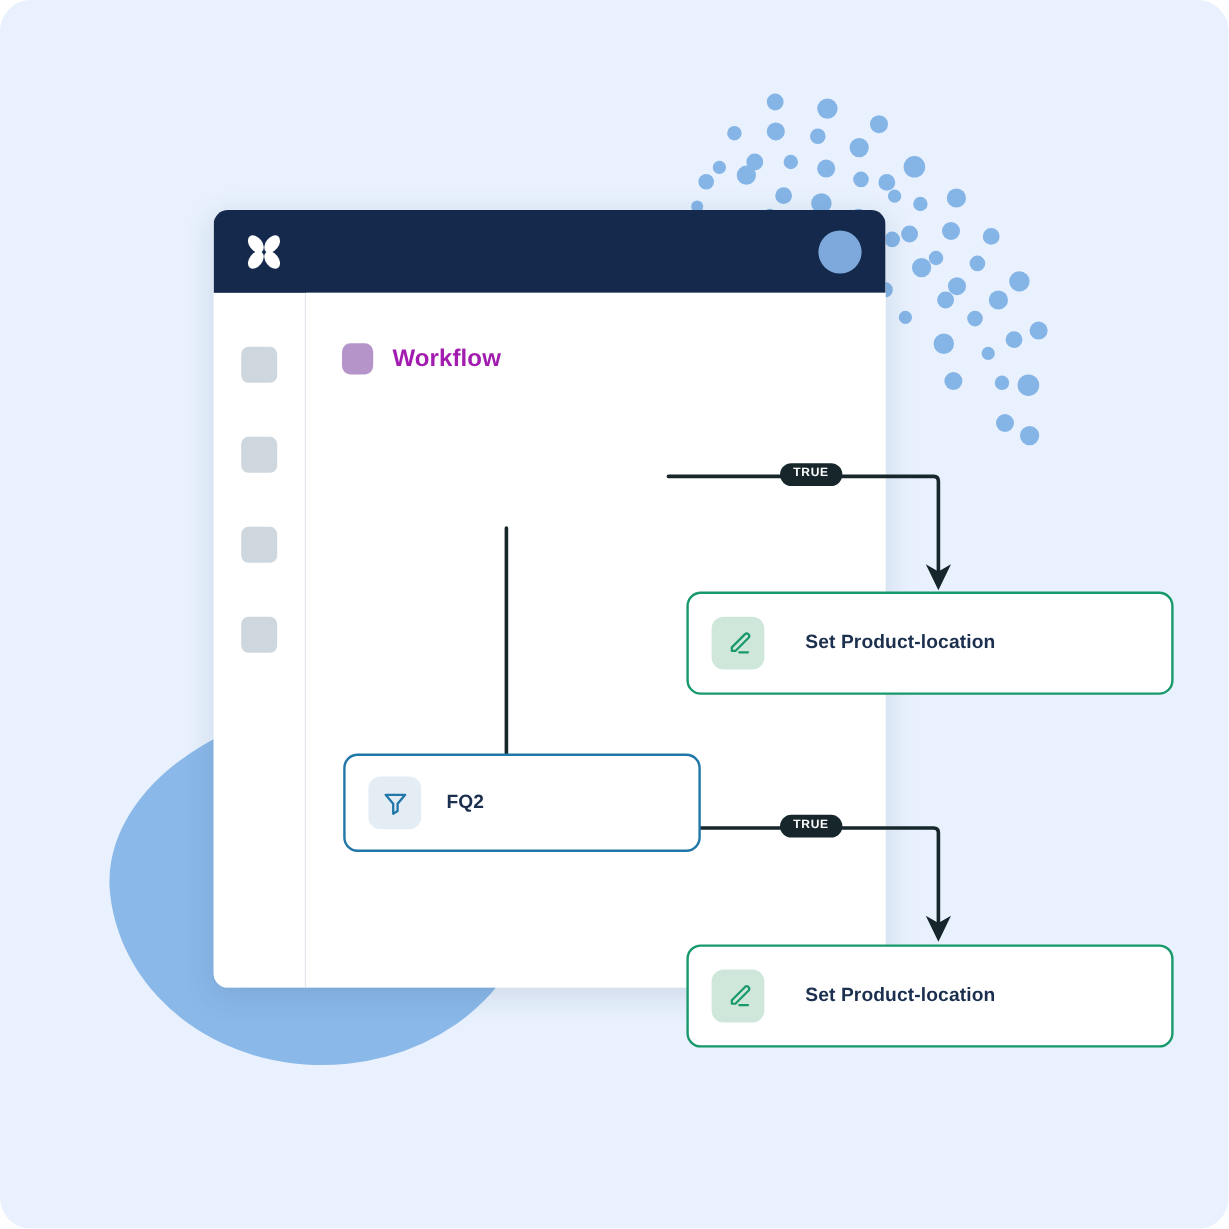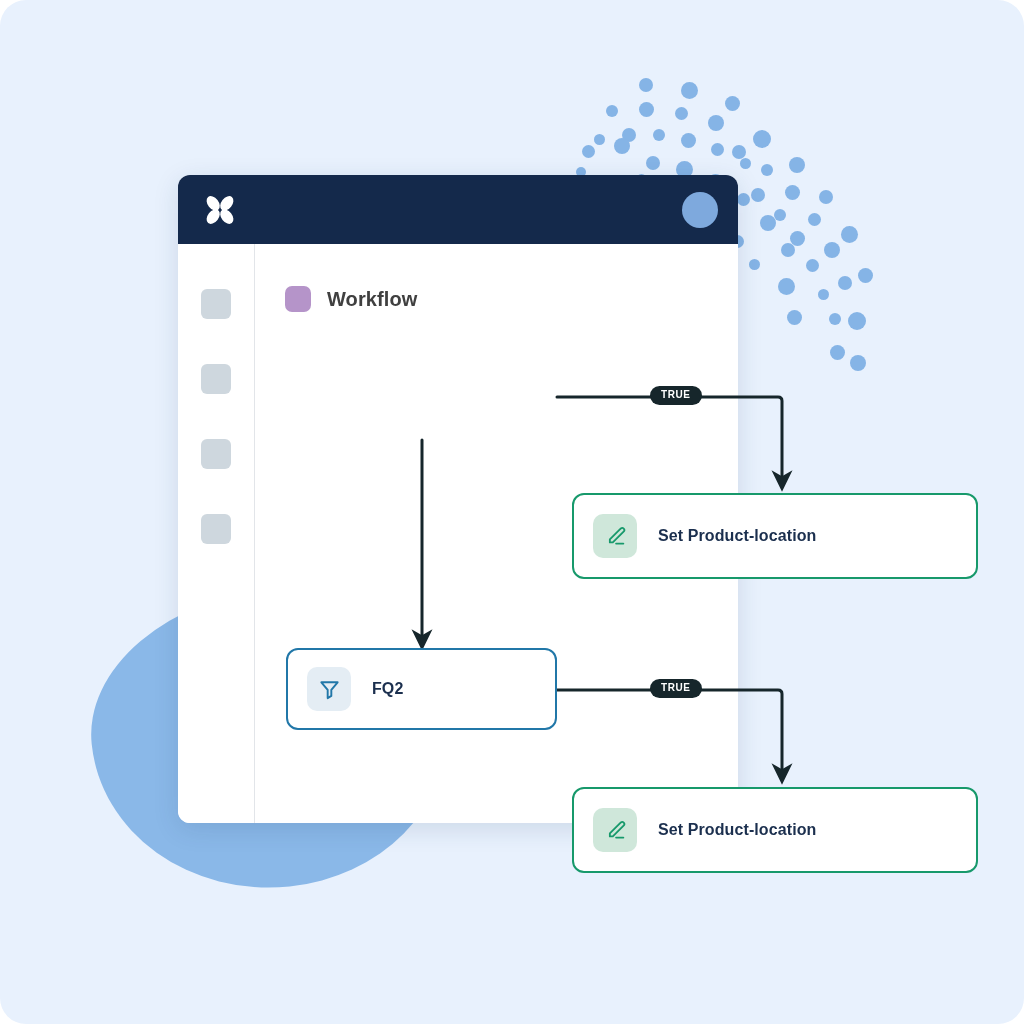--- a/index.html
+++ b/index.html
@@ -120,21 +120,21 @@
   }
   .wf-chip {
     width: 26px;
     height: 26px;
     border-radius: 7px;
     background: #b594c9;
   }
   .wf-title {
     font-size: 20px;
     font-weight: bold;
-    color: #404040;
+    color: #a21caf;
     letter-spacing: 0.1px;
   }
 
   
   .node {
     position: absolute;
     display: flex;
     align-items: center;
     background: #ffffff;
     border-radius: 12px;
@@ -161,21 +161,21 @@
   .icon-blue { background: #e4edf4; }
   .icon-green { background: #cfe7da; }
 
   .node-label {
     margin-left: 21px;
     font-size: 16px;
     font-weight: bold;
     color: #1b2f4e;
     letter-spacing: 0.1px;
   }
-  .node-action .node-label { margin-left: 21px; }
+  .node-action .node-label { margin-left: 34px; }
 
   
   #connectors {
     position: absolute;
     left: 0; top: 0;
     width: 1024px;
     height: 1024px;
     pointer-events: none;
   }
 
@@ -309,21 +309,21 @@
   <div class="node node-action" style="left:572px; top:493px; width:406px;">
     <div class="node-icon icon-green">
       <svg width="23" height="23" viewBox="0 0 24 24" fill="none" stroke="#17996b" stroke-width="1.9" stroke-linejoin="round" stroke-linecap="round">
         <path d="M17.6 3.6 a2.2 2.2 0 0 1 3.1 3.1 L9.2 18.2 H6.1 v-3.1 z"></path>
         <path d="M12.6 19.4 h7.6"></path>
       </svg>
     </div>
     <div class="node-label">Set Product-location</div>
   </div>
 
-  <div class="node node-filter" style="left:286px; top:648px; width:271px;">
+  <div class="node node-filter" style="left:286px; top:628px; width:298px;">
     <div class="node-icon icon-blue">
       <svg width="23" height="23" viewBox="0 0 24 24" fill="none" stroke="#2177a8" stroke-width="2" stroke-linejoin="round" stroke-linecap="round">
         <path d="M3.5 4.5 h17 l-6.6 7.8 v6.4 l-3.8 2.3 v-8.7 z"></path>
       </svg>
     </div>
     <div class="node-label">FQ2</div>
   </div>
 
   <div class="node node-action" style="left:572px; top:787px; width:406px;">
     <div class="node-icon icon-green">

